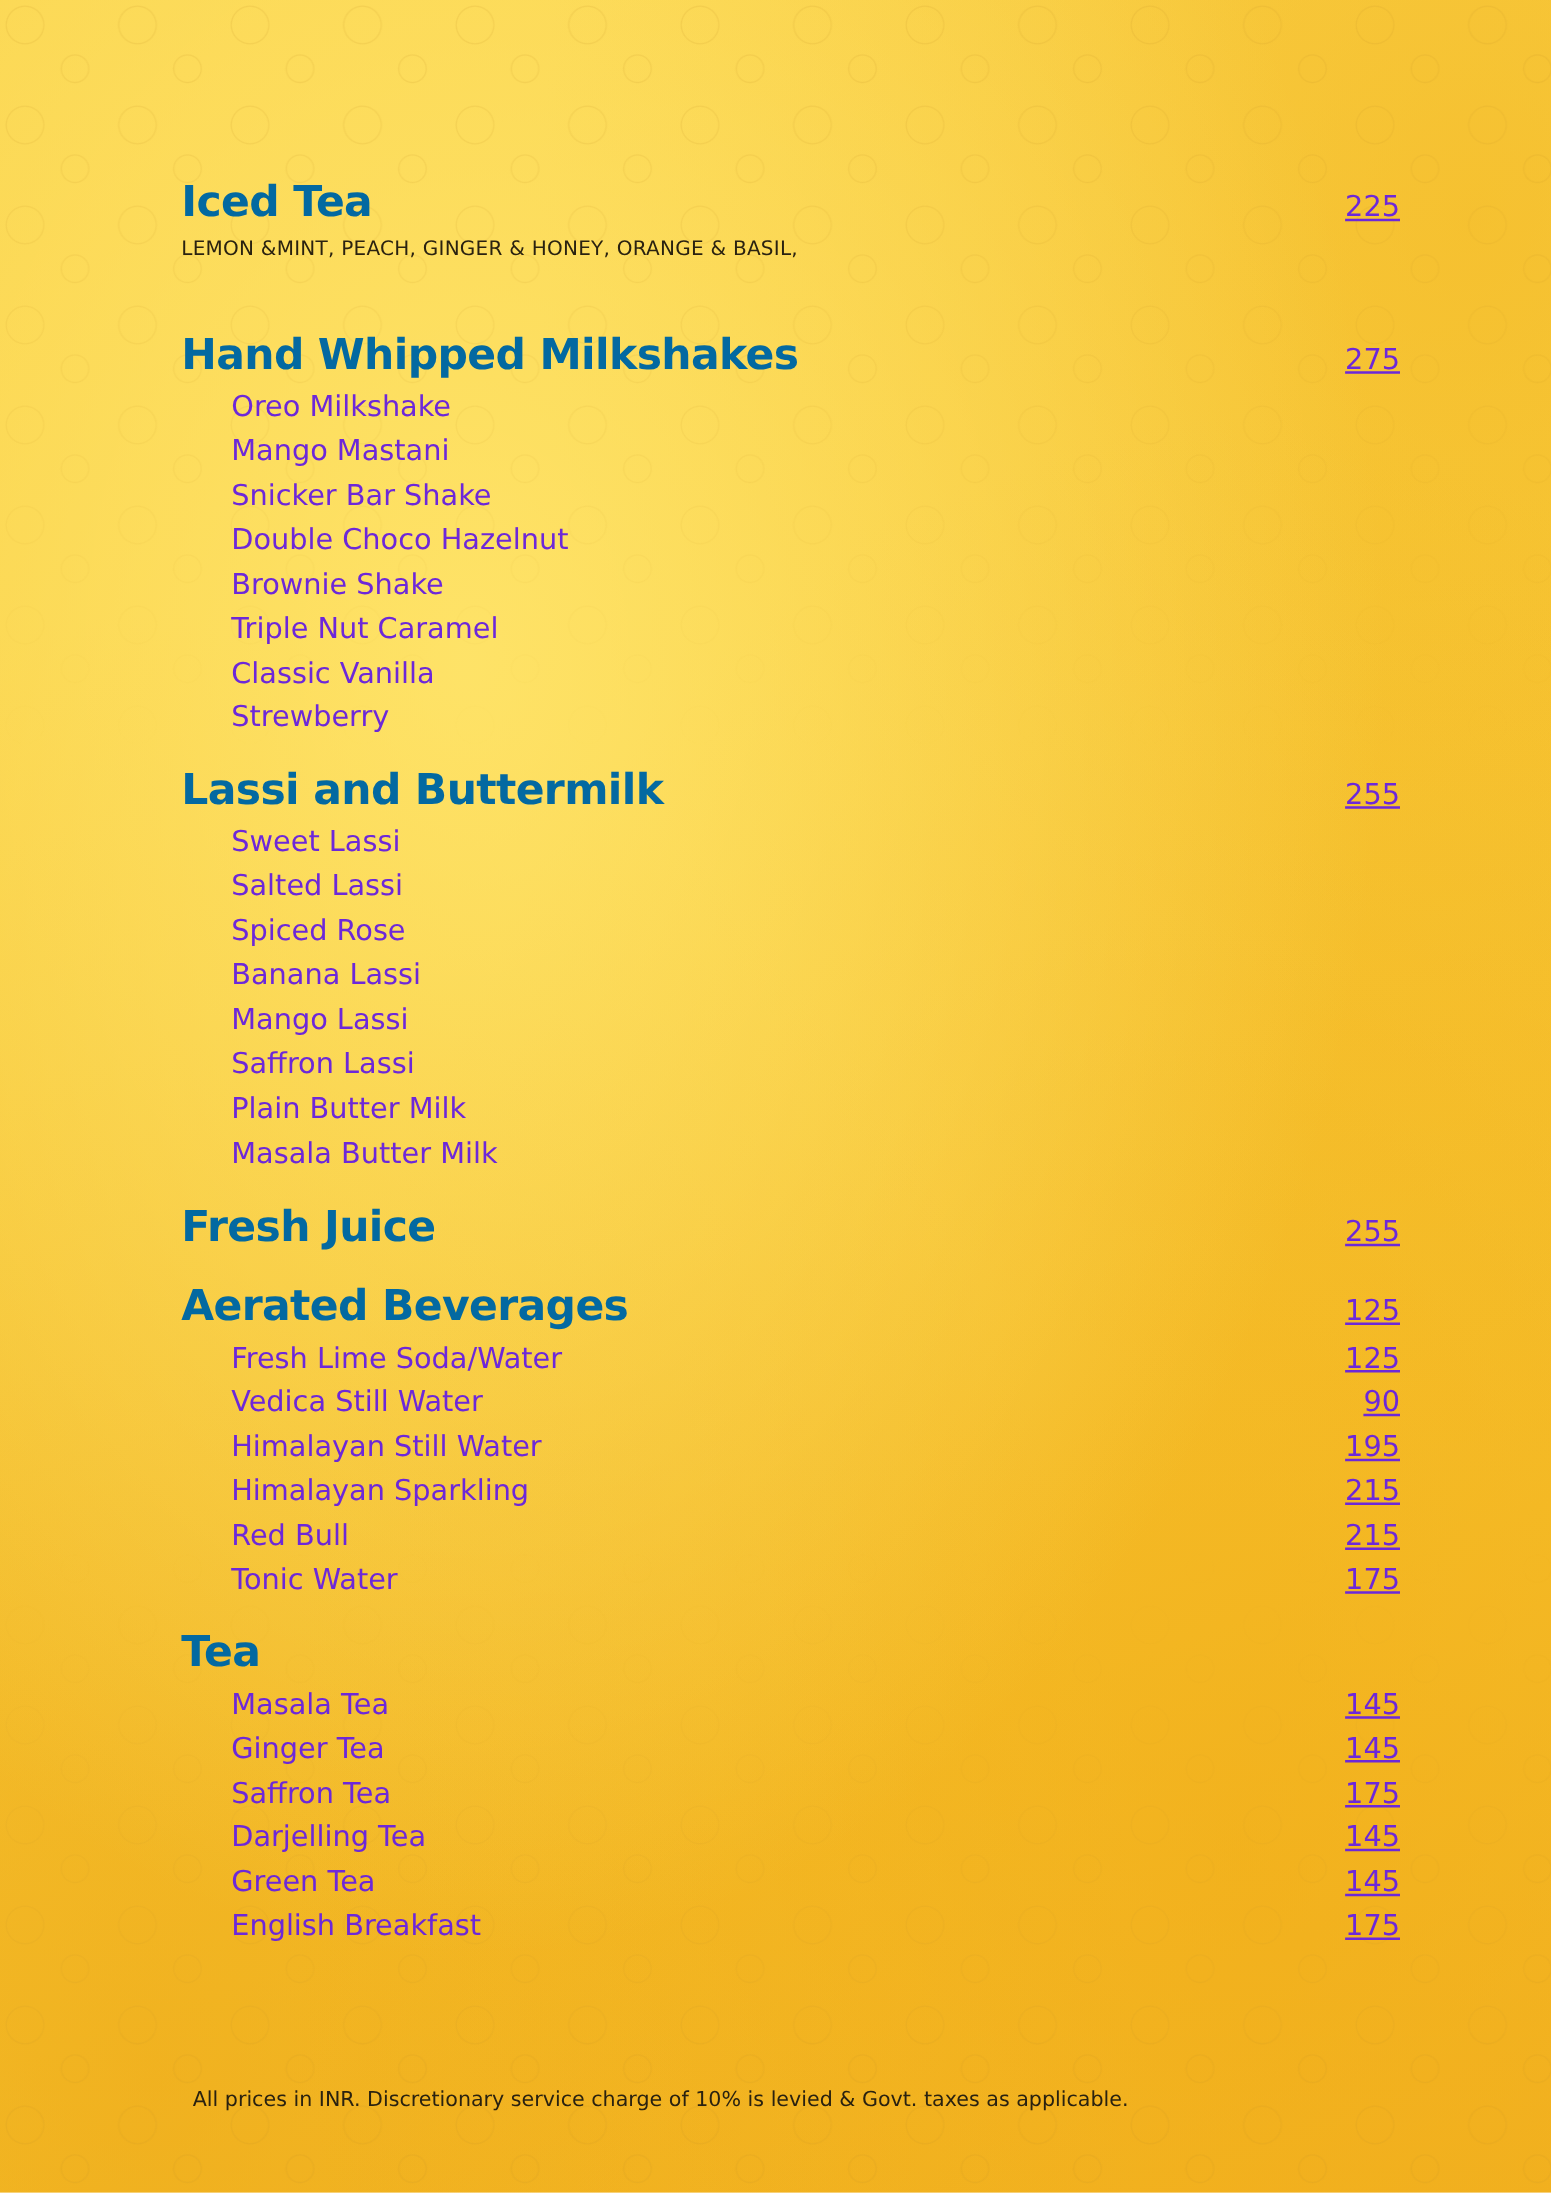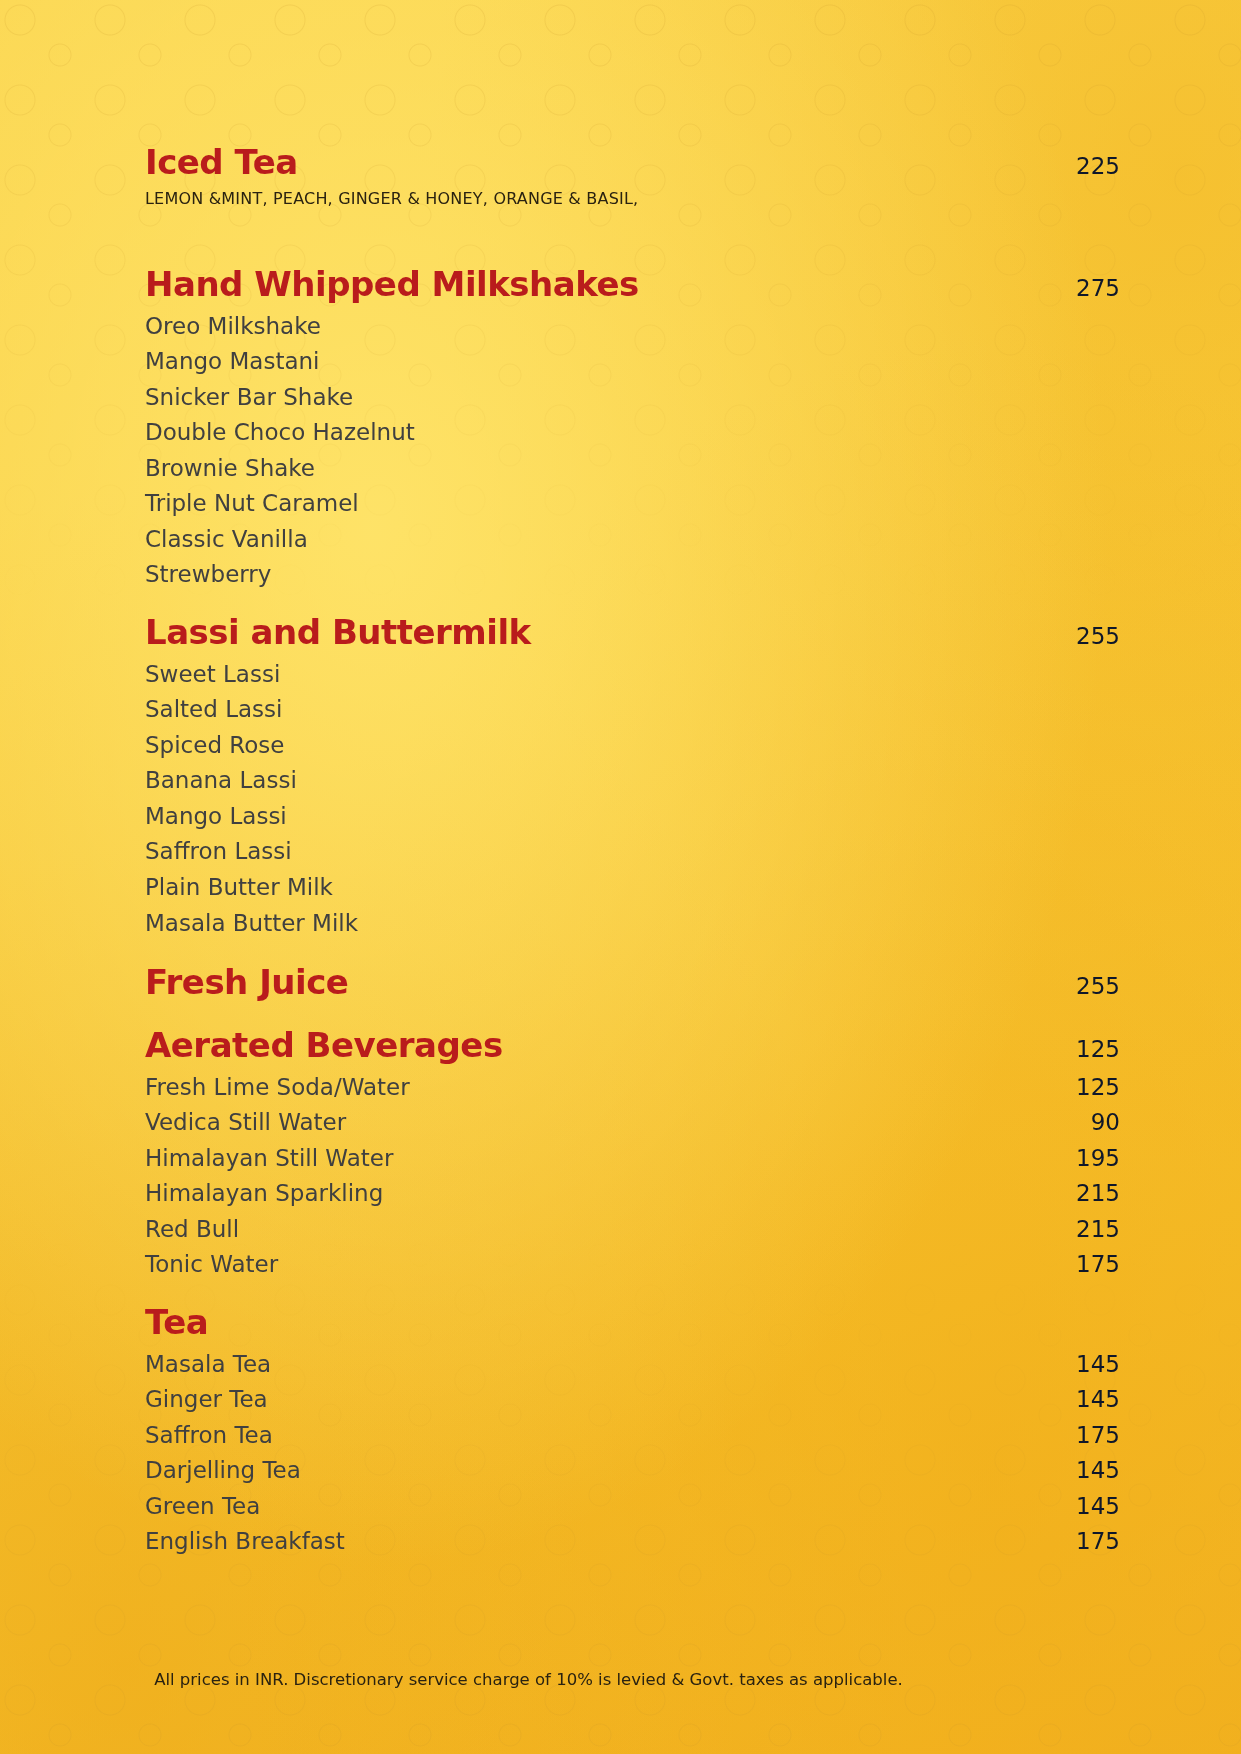--- a/index.html
+++ b/index.html
@@ -17,23 +17,23 @@
       position: absolute; inset: 0; pointer-events: none; opacity: 0.18;
       background-image:
         radial-gradient(circle at 20px 20px, transparent 14px, #c9972a 15px, transparent 16px),
         radial-gradient(circle at 60px 55px, transparent 10px, #c9972a 11px, transparent 12px);
       background-size: 90px 80px;
       -webkit-mask-image: linear-gradient(to bottom, #000 0%, rgba(0,0,0,0.6) 20%, transparent 35%, transparent 70%, rgba(0,0,0,0.7) 85%, #000 100%);
       mask-image: linear-gradient(to bottom, #000 0%, rgba(0,0,0,0.6) 20%, transparent 35%, transparent 70%, rgba(0,0,0,0.7) 85%, #000 100%);
     }
     .page { position: absolute; left: 145px; top: 0; width: 975px; }
     .row { position: absolute; left: 0; width: 975px; display: flex; justify-content: space-between; align-items: baseline; }
-    .heading { color: #b91c1c; font-weight: bold; font-size: 34px; letter-spacing: -0.5px; }
-    .price { color: #0f172a; font-size: 23px; }
-    .item { color: #404040; font-size: 23px; }
+    .heading { color: #0369a1; font-weight: bold; font-size: 34px; letter-spacing: -0.5px; }
+    .price { color: #6d28d9; font-size: 23px; text-decoration: underline; }
+    .item { color: #6d28d9; font-size: 23px; margin-left: 40px; }
     .desc { position: absolute; left: 0; color: #2a2210; font-size: 16px; line-height: 29px; letter-spacing: 0.2px; }
     .footer {
       position: absolute; top: 1670px; left: 0; width: 1002px; text-align: center;
       padding-left: 55px; box-sizing: border-box;
       color: #2a2210; font-size: 16.5px;
     }
   </style>
 </head>
 <body>
 

